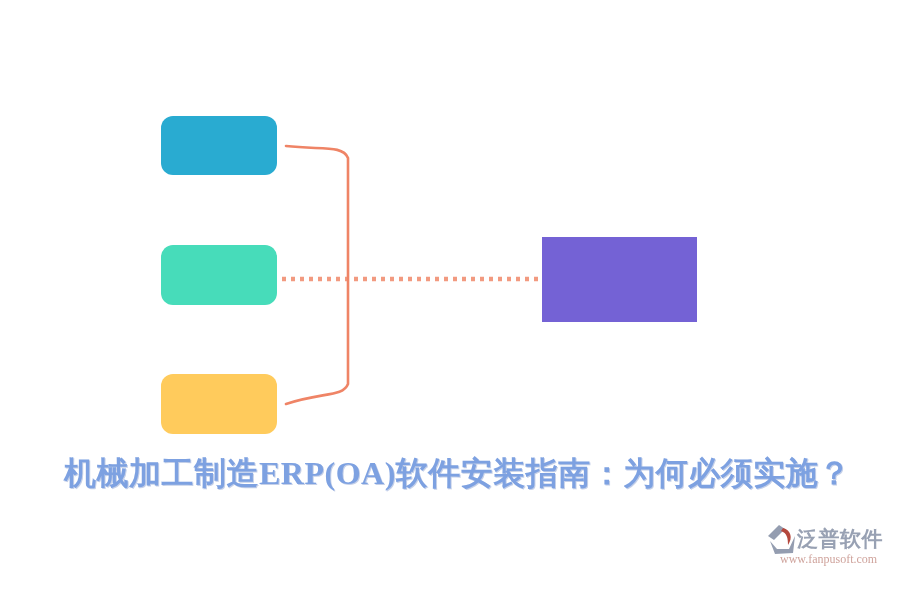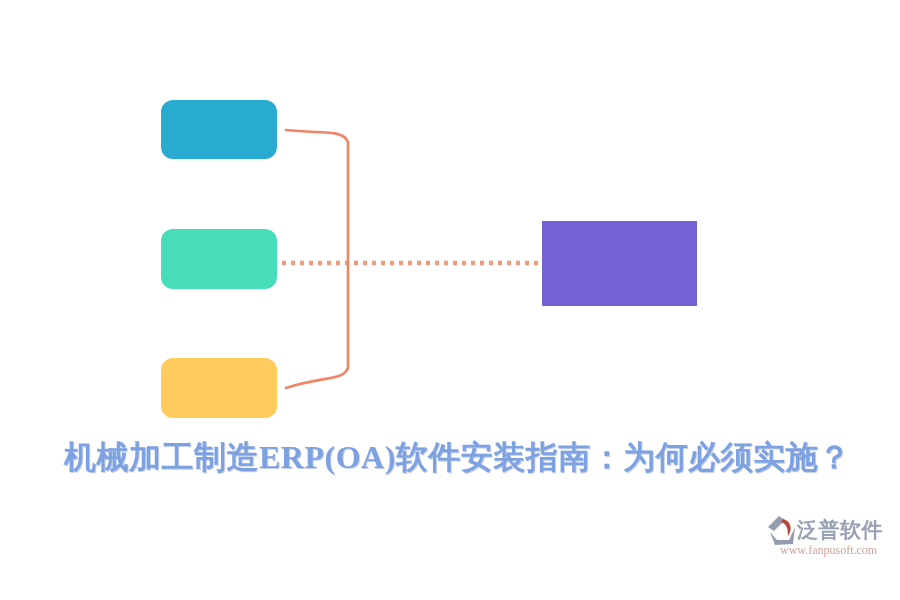--- a/index.html
+++ b/index.html
@@ -7,20 +7,21 @@
     padding: 0;
     background: #ffffff;
     font-family: "Liberation Sans", "DejaVu Sans", sans-serif;
   }
   .canvas {
     position: relative;
     width: 900px;
     height: 566px;
     background: #ffffff;
     overflow: hidden;
+    margin-top: 16px;
   }
   .connectors {
     position: absolute;
     left: 0; top: 0;
     width: 900px; height: 600px;
     pointer-events: none;
   }
   .node {
     position: absolute;
   }
@@ -38,21 +39,21 @@
     font-family: "Liberation Serif", "DejaVu Serif", serif;
     font-size: 32px;
     font-weight: bold;
     letter-spacing: 0.5px;
     white-space: nowrap;
     text-shadow: 1px 1px 0 rgba(90, 120, 190, 0.35);
   }
   .watermark {
     position: absolute;
     right: 12px;
-    bottom: 8px;
+    bottom: 15px;
     width: 122px;
     height: 44px;
   }
   .watermark-logo {
     position: absolute;
     left: 0;
     top: 1px;
     width: 32px;
     height: 32px;
   }

